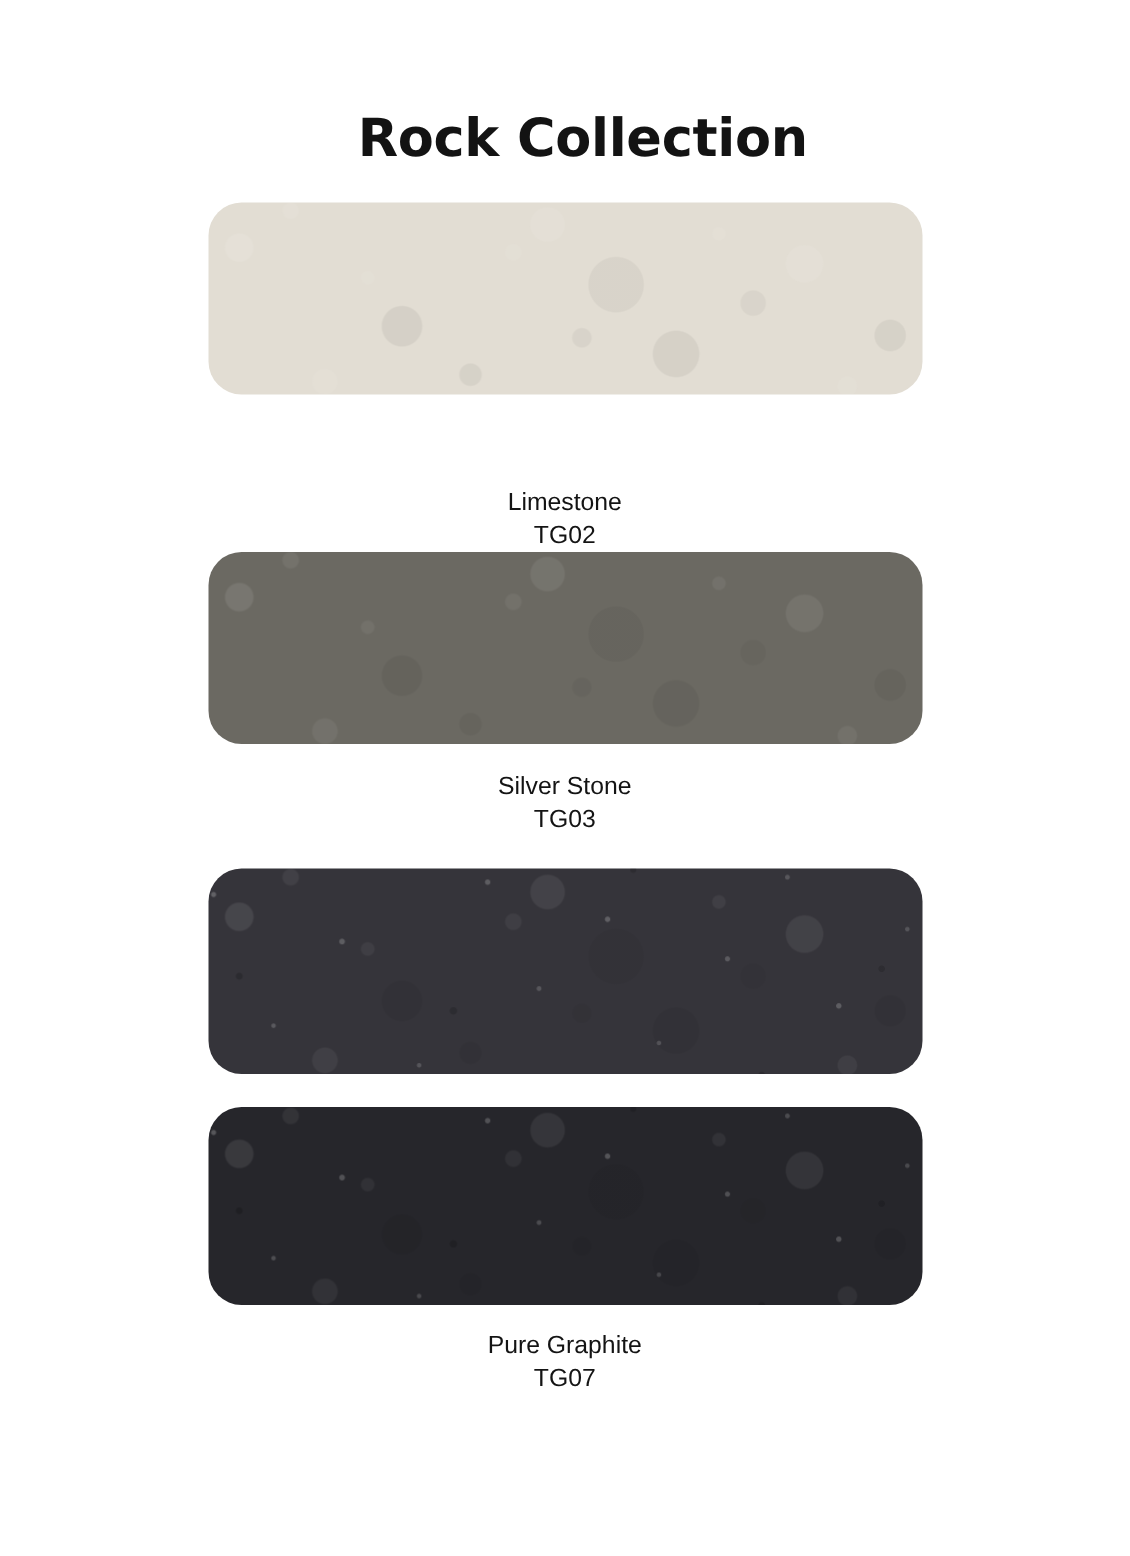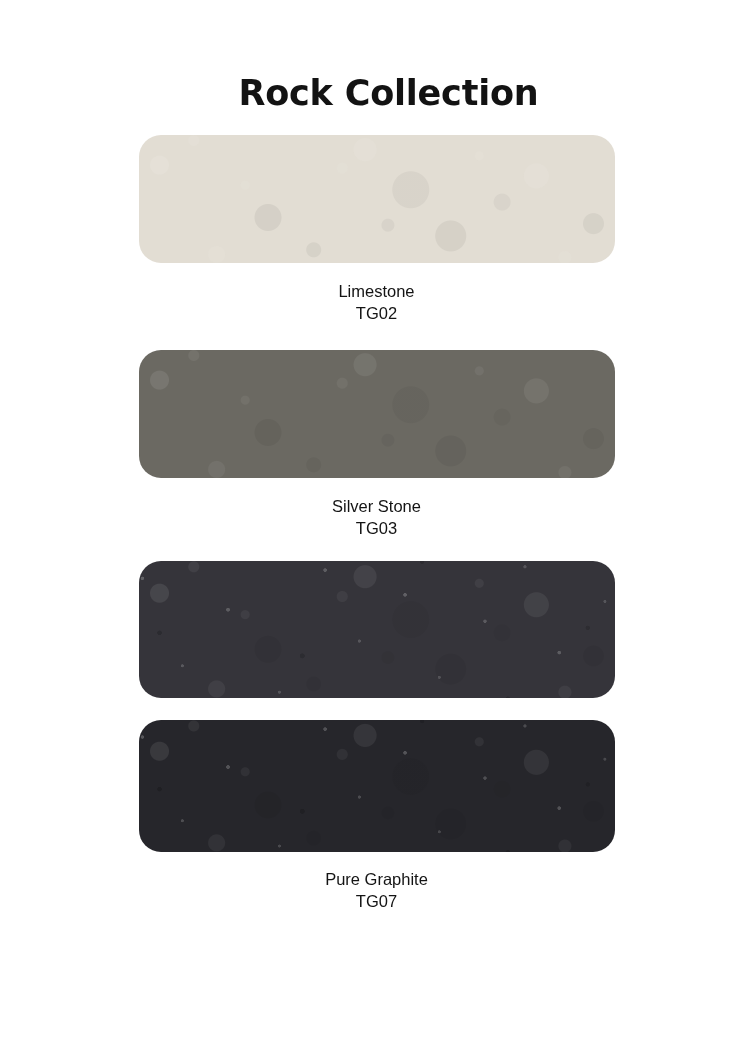--- a/index.html
+++ b/index.html
@@ -148,33 +148,33 @@
 </style>
 </head>
 <body style="background: rgb(255, 255, 255);">
 
 <div class="page">
 
   <h1 class="page-title">Rock Collection</h1>
 
   <div class="swatch-list">
 
-    <div class="swatch-item" style="margin-top:0;">
+    <div class="swatch-item" style="margin-top:0;gap:44px;">
       <div class="swatch-chip" style="height: 128px; background-color: rgb(226, 221, 211);">
         <span class="tex-a"></span>
         <span class="tex-b"></span>
         <span class="tex-c"></span>
       </div>
       <div class="swatch-caption" style="margin-top:17px;">
         <span class="swatch-name">Limestone</span>
         <span class="swatch-code">TG02</span>
       </div>
     </div>
 
-    <div class="swatch-item" style="margin-top:26px;">
+    <div class="swatch-item" style="">
       <div class="swatch-chip" style="height: 128px; background-color: rgb(107, 105, 98);">
         <span class="tex-a"></span>
         <span class="tex-b"></span>
         <span class="tex-c"></span>
       </div>
       <div class="swatch-caption" style="margin-top:17px;">
         <span class="swatch-name">Silver Stone</span>
         <span class="swatch-code">TG03</span>
       </div>
     </div>

